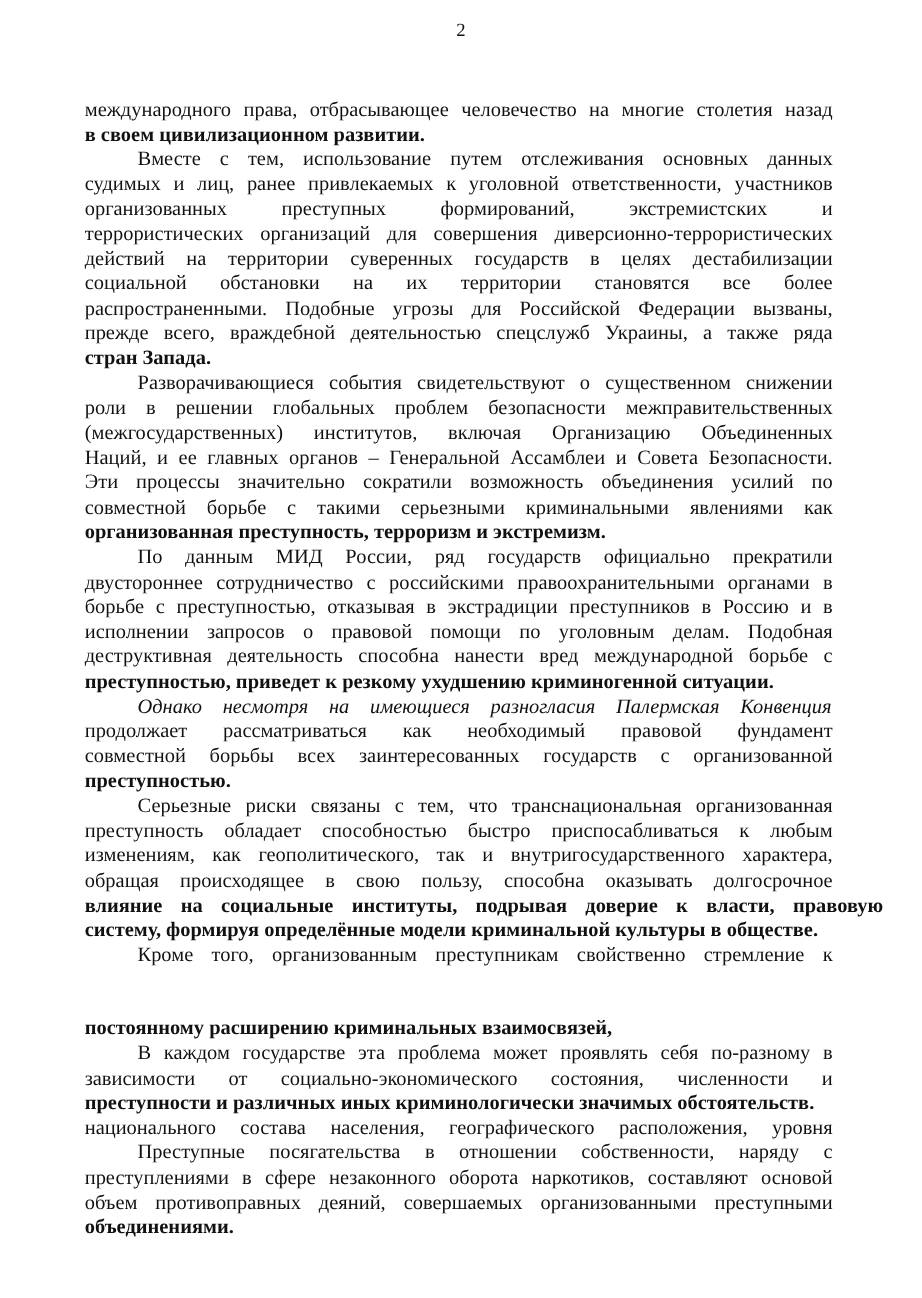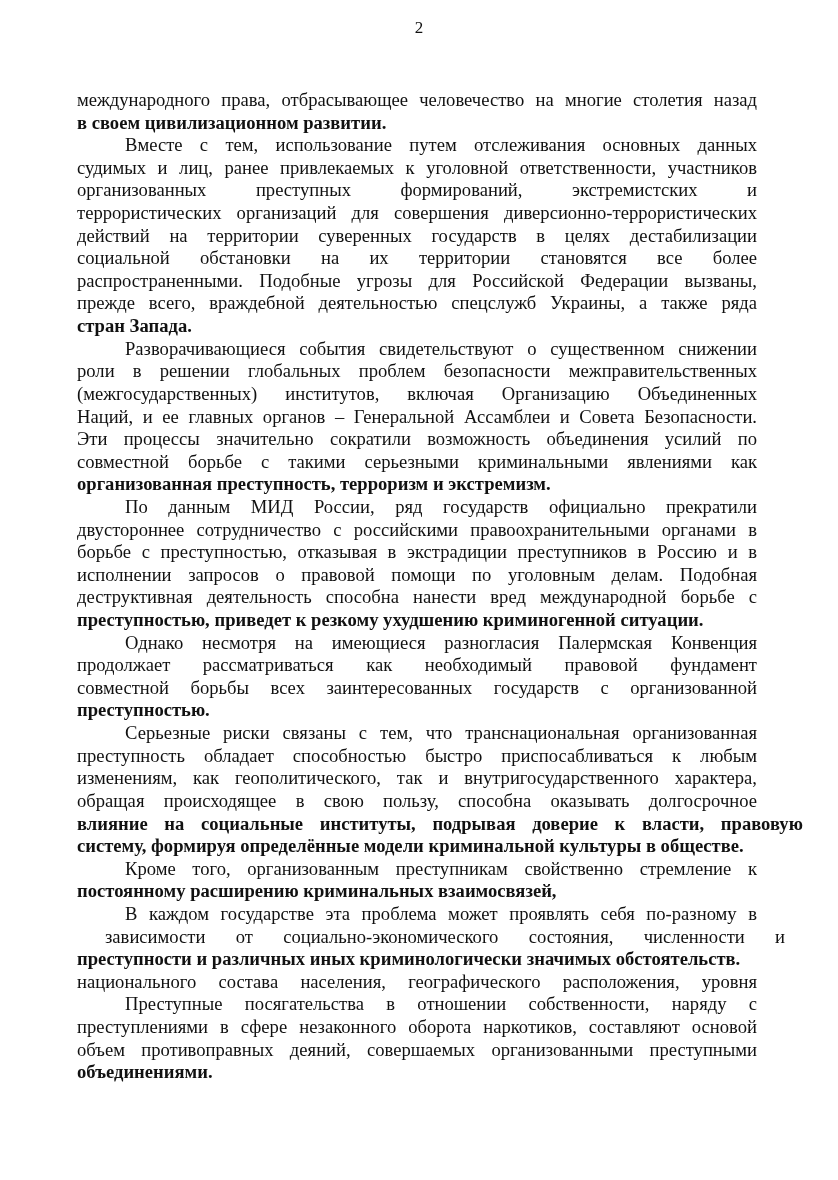--- a/index.html
+++ b/index.html
@@ -56,40 +56,40 @@
       </div>
       <div>
         <span class="line first" style="white-space: nowrap; text-align: left; text-align-last: left; word-spacing: 15.9219px;">По данным МИД России, ряд государств официально прекратили</span>
         <span class="line" style="white-space: nowrap; text-align: left; text-align-last: left; word-spacing: 7.5026px;">двустороннее сотрудничество с российскими правоохранительными органами в</span>
         <span class="line" style="white-space: nowrap; text-align: left; text-align-last: left; word-spacing: 5.97969px;">борьбе с преступностью, отказывая в экстрадиции преступников в Россию и в</span>
         <span class="line" style="white-space: nowrap; text-align: left; text-align-last: left; word-spacing: 11.9453px;">исполнении запросов о правовой помощи по уголовным делам. Подобная</span>
         <span class="line" style="white-space: nowrap; text-align: left; text-align-last: left; word-spacing: 9.46205px;">деструктивная деятельность способна нанести вред международной борьбе с</span>
         <span class="line last" style="white-space: nowrap; text-align: left; text-align-last: left;">преступностью, приведет к резкому ухудшению криминогенной ситуации.</span>
       </div>
       <div>
-        <span class="line first" style="white-space: nowrap; text-align: center; text-align-last: left; word-spacing: 14.1589px;">Однако несмотря на имеющиеся разногласия Палермская Конвенция</span>
+        <span class="line first" style="white-space: nowrap; text-align: center; text-align-last: left; word-spacing: 14.1589px; font-style: italic;">Однако несмотря на имеющиеся разногласия Палермская Конвенция</span>
         <span class="line" style="white-space: nowrap; text-align: left; text-align-last: left; word-spacing: 27.8875px;">продолжает рассматриваться как необходимый правовой фундамент</span>
         <span class="line" style="white-space: nowrap; text-align: left; text-align-last: left; word-spacing: 16.8099px;">совместной борьбы всех заинтересованных государств с организованной</span>
         <span class="line last" style="white-space: nowrap; text-align: center; text-align-last: left;">преступностью.</span>
       </div>
       <div>
         <span class="line first" style="white-space: nowrap; text-align: left; text-align-last: left; word-spacing: 8.29241px;">Серьезные риски связаны с тем, что транснациональная организованная</span>
         <span class="line" style="white-space: nowrap; text-align: left; text-align-last: left; word-spacing: 14.3203px;">преступность обладает способностью быстро приспосабливаться к любым</span>
         <span class="line" style="white-space: nowrap; text-align: left; text-align-last: left; word-spacing: 11.237px;">изменениям, как геополитического, так и внутригосударственного характера,</span>
         <span class="line" style="white-space: nowrap; text-align: left; text-align-last: left; word-spacing: 14.6116px;">обращая происходящее в свою пользу, способна оказывать долгосрочное</span>
         <span class="line" style="white-space: nowrap; text-align: left; text-align-last: left; word-spacing: 11.9746px; font-weight: bold;">влияние на социальные институты, подрывая доверие к власти, правовую</span>
         <span class="line last" style="white-space: nowrap; text-align: center; text-align-last: left;">систему, формируя определённые модели криминальной культуры в обществе.</span>
       </div>
       <div>
         <span class="line first" style="white-space: nowrap; text-align: left; text-align-last: left; word-spacing: 11.9974px;">Кроме того, организованным преступникам свойственно стремление к</span>
-        <span class="line last" style="white-space: nowrap; text-align: right; text-align-last: left;">постоянному расширению криминальных взаимосвязей,</span>
+        <span class="line last" style="white-space: nowrap; text-align: right; text-align-last: left; margin-top: 44px;">постоянному расширению криминальных взаимосвязей,</span>
       </div>
       <div>
         <span class="line first" style="white-space: nowrap; text-align: left; text-align-last: left; word-spacing: 6.90799px;">В каждом государстве эта проблема может проявлять себя по-разному в</span>
-        <span class="line" style="white-space: nowrap; text-align: left; text-align-last: left; word-spacing: 25.6406px; margin-left: 28px;">зависимости от социально-экономического состояния, численности и</span>
+        <span class="line" style="white-space: nowrap; text-align: left; text-align-last: left; word-spacing: 25.6406px;">зависимости от социально-экономического состояния, численности и</span>
         <span class="line last" style="white-space: nowrap; text-align: left; text-align-last: left;">преступности и различных иных криминологически значимых обстоятельств.</span>
         <span class="line" style="white-space: nowrap; text-align: left; text-align-last: left; word-spacing: 17.5938px;">национального состава населения, географического расположения, уровня</span>
       </div>
       <div>
         <span class="line first" style="white-space: nowrap; text-align: left; text-align-last: left; word-spacing: 17.6224px;">Преступные посягательства в отношении собственности, наряду с</span>
         <span class="line" style="white-space: nowrap; text-align: left; text-align-last: left; word-spacing: 7.35938px;">преступлениями в сфере незаконного оборота наркотиков, составляют основой</span>
         <span class="line" style="white-space: nowrap; text-align: left; text-align-last: left; word-spacing: 11.65px;">объем противоправных деяний, совершаемых организованными преступными</span>
         <span class="line last" style="white-space: nowrap; text-align: left; text-align-last: left;">объединениями.</span>
       </div>
     </div>

